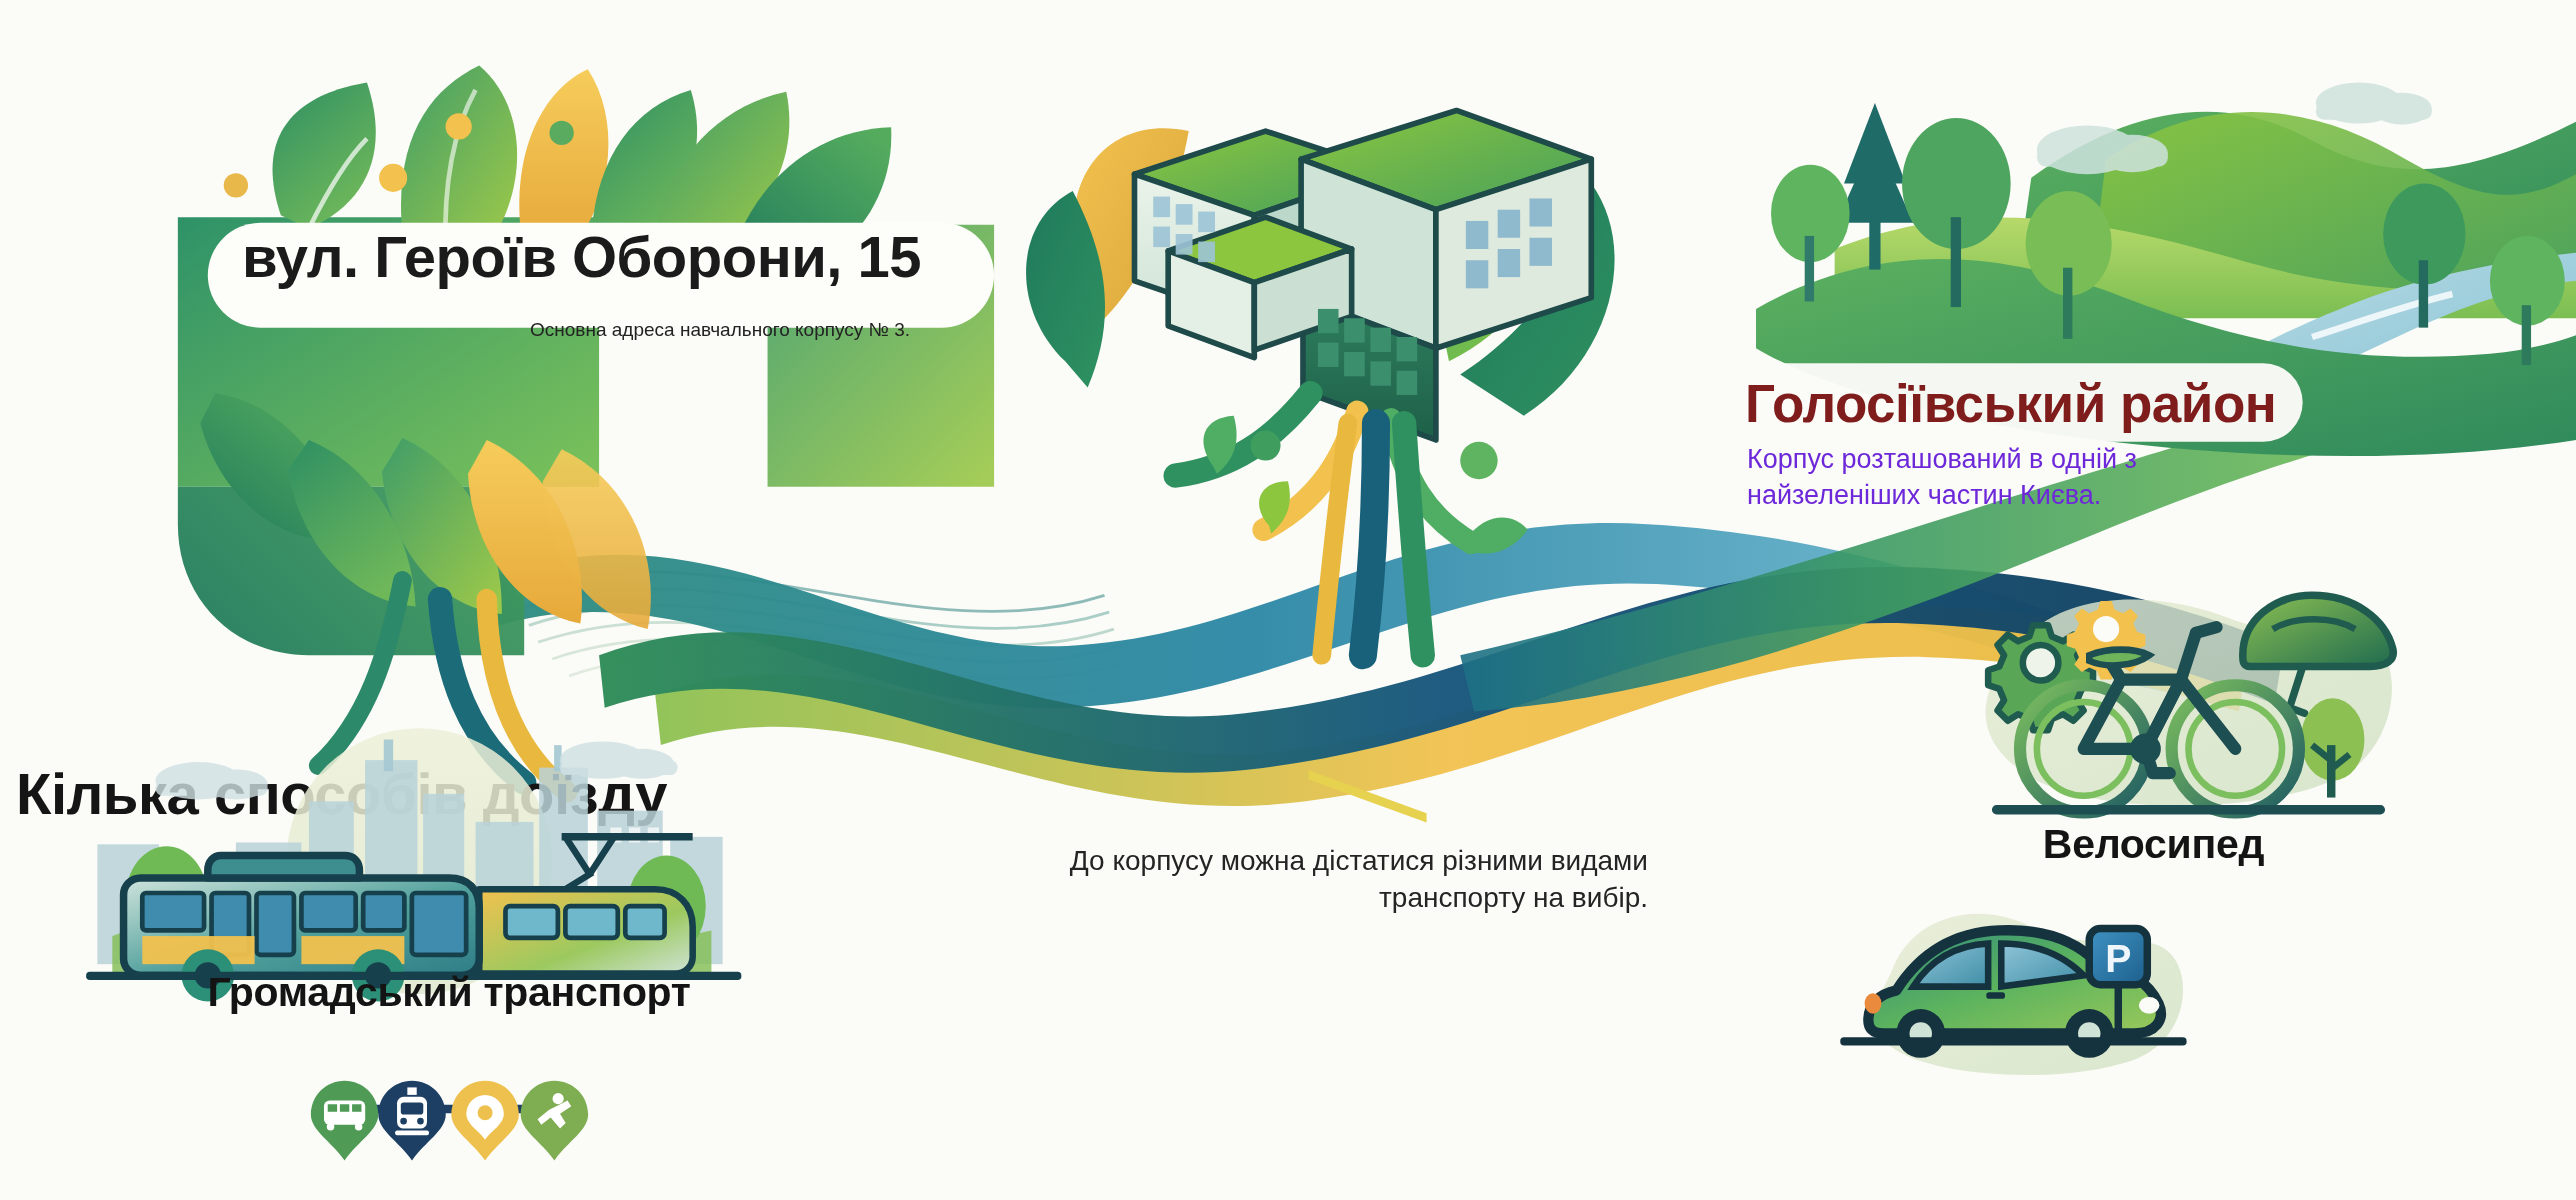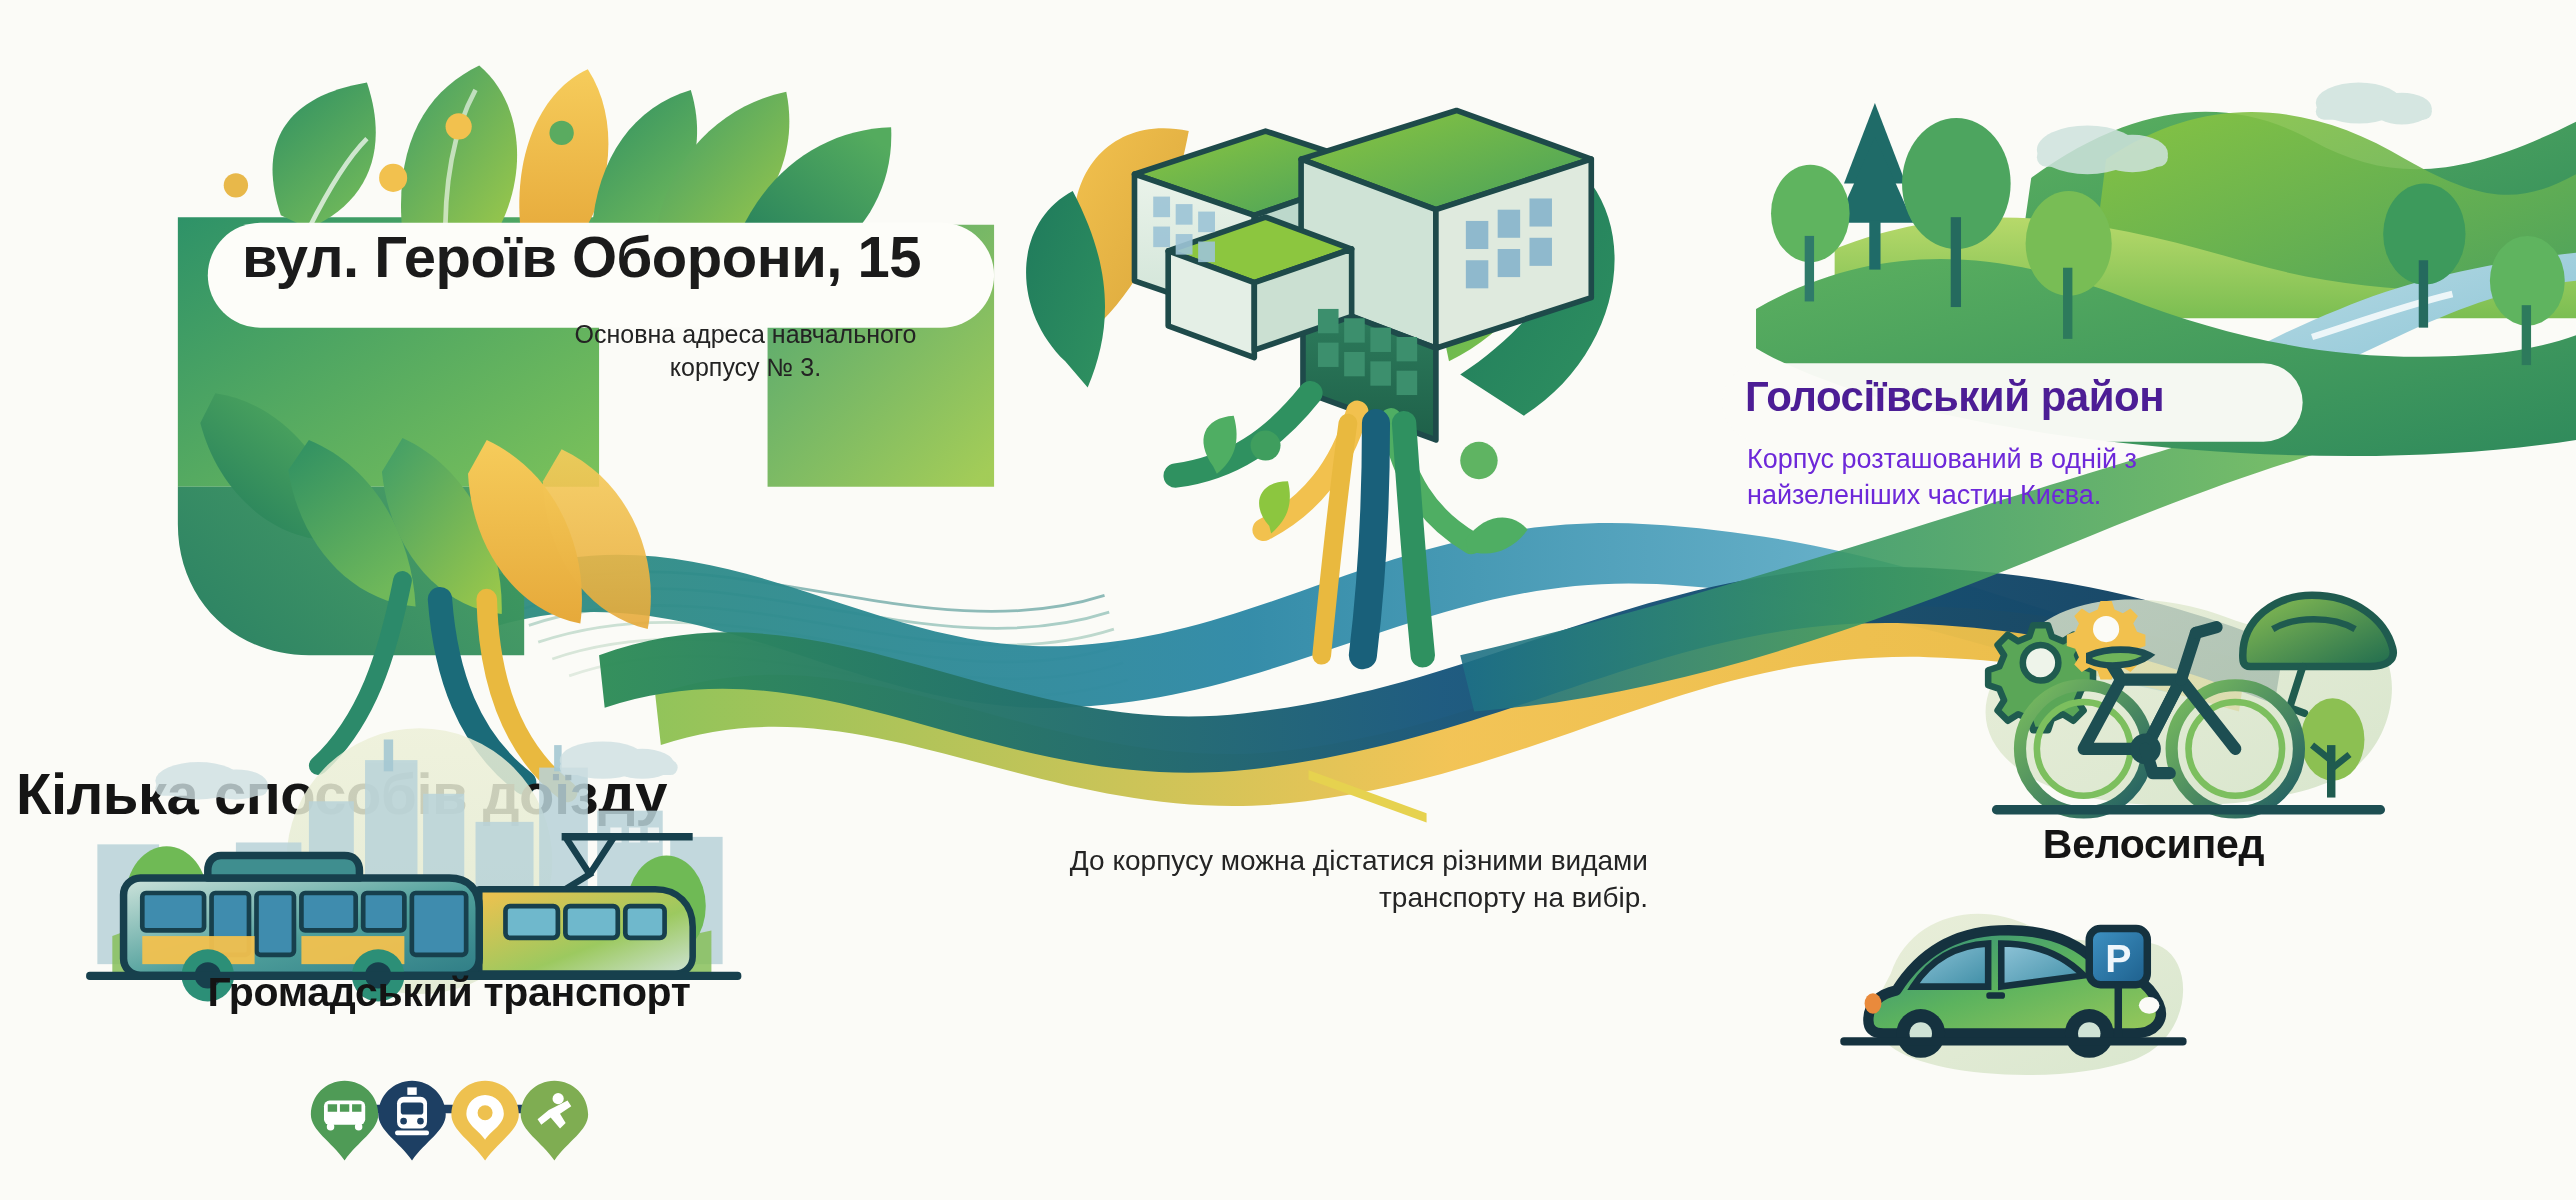--- a/index.html
+++ b/index.html
@@ -16,27 +16,27 @@
   svg{display:block;overflow:visible;}
 
   
   .addr-banner-text{
     position:absolute;left:242px;top:223px;
     font-size:58px;font-weight:700;color:#1b1b1b;
     letter-spacing:-0.5px;white-space:nowrap;text-align:center;
   }
   .addr-sub{
     position:absolute;left:530px;top:318px;width:431px;
-    text-align:center;font-size:25px;line-height:1.30;
+    text-align:left;font-size:19px;line-height:1.30;
     color:#232323;font-weight:400;
   }
 
   .district-title{
     position:absolute;left:1745px;top:373px;
-    font-size:42px;font-weight:700;color:#4c1d95;
+    font-size:53px;font-weight:700;color:#7f1d1d;
     letter-spacing:-0.5px;white-space:nowrap;
   }
   .district-sub{
     position:absolute;left:1747px;top:442px;width:524px;
     font-size:27px;line-height:1.33;color:#6d28d9;font-weight:400;
   }
 
   .mid-title{
     position:absolute;left:16px;right:0;top:760px;
     text-align:left;font-size:58px;font-weight:700;

